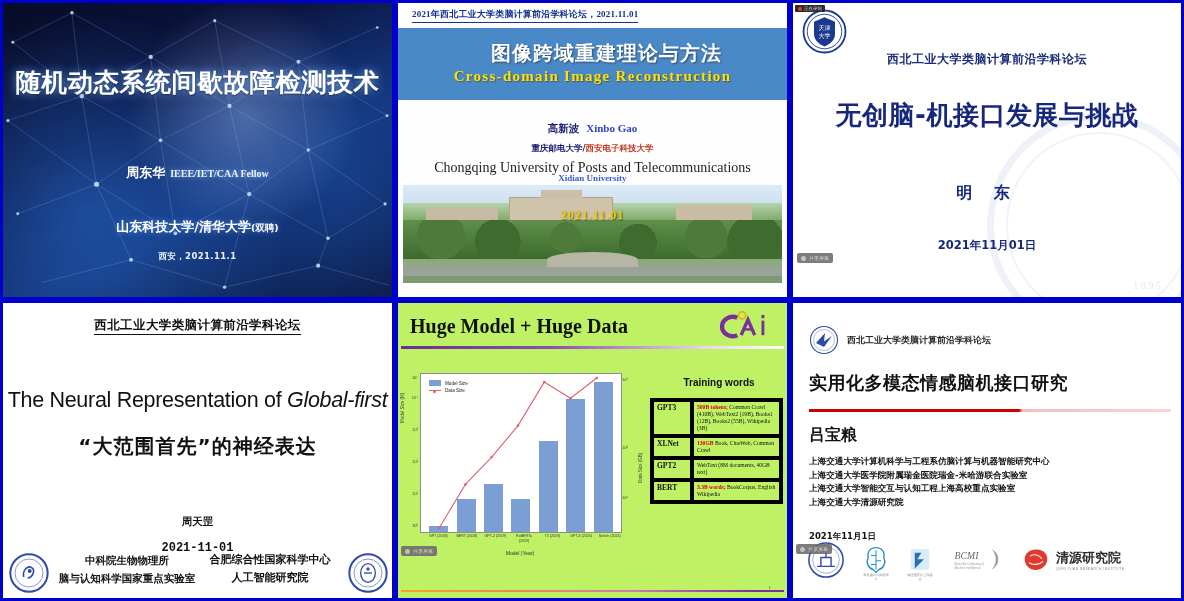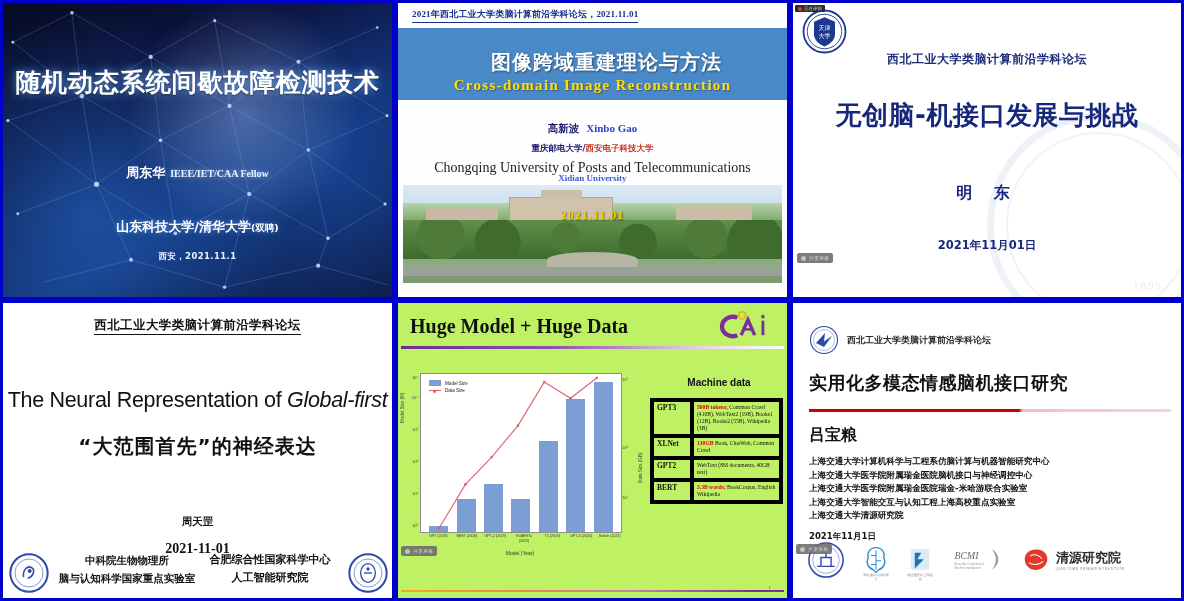--- a/index.html
+++ b/index.html
@@ -28,21 +28,21 @@
   .p1-affil .sm{font-size:9.5px;}
   .p1-date{position:absolute;left:0;right:0;top:248px;text-align:center;color:#e9f1ff;
      font-family:"DejaVu Sans",sans-serif;font-weight:bold;font-size:8.5px;letter-spacing:.4px;}
 
   
   .p2{background:#fefefe;}
   .p2-top{position:absolute;left:0;right:0;top:0;height:25px;background:#fff;}
   .p2-top span{position:absolute;left:14px;top:5px;font-family:"Liberation Serif",serif;font-weight:bold;
      font-size:9px;color:#14318c;border-bottom:1.2px solid #14318c;padding-bottom:1px;letter-spacing:.2px;}
   .p2-band{position:absolute;left:0;right:0;top:25px;height:72px;background:#4a89c8;text-align:center;}
-  .p2-band .cn{margin-top:21px;font-family:"DejaVu Sans",sans-serif;font-weight:bold;font-size:20px;color:#fff;
+  .p2-band .cn{margin-top:12px;font-family:"DejaVu Sans",sans-serif;font-weight:bold;font-size:20px;color:#fff;
      text-shadow:1px 1px 2px rgba(0,0,0,.45);letter-spacing:1px;padding-left:28px;}
   .p2-band .en{margin-top:1px;font-family:"Liberation Serif",serif;font-weight:bold;font-size:15px;color:#ffe000;
      letter-spacing:1.3px;text-shadow:1px 1px 1px rgba(60,40,0,.5);}
   .p2-auth{position:absolute;left:0;right:0;top:115px;text-align:center;}
   .p2-auth .a1{font-family:"DejaVu Sans",sans-serif;font-weight:bold;font-size:10.5px;color:#1a1a6e;}
   .p2-auth .a2{font-family:"Liberation Serif",serif;font-weight:bold;font-size:11px;color:#2a43c8;margin-left:7px;}
   .p2-org{position:absolute;left:0;right:0;top:140px;text-align:center;font-family:"DejaVu Sans",sans-serif;
      font-weight:bold;font-size:8.5px;color:#1a1a6e;}
   .p2-org .x{color:#c23b22;}
   .p2-org2{position:absolute;left:0;right:0;top:157px;text-align:center;font-family:"Liberation Serif",serif;
@@ -98,22 +98,22 @@
   .p4-head{position:absolute;left:0;right:0;top:14px;text-align:center;font-family:"DejaVu Sans",sans-serif;
       font-weight:bold;font-size:12.5px;color:#111;letter-spacing:.4px;}
   .p4-head span{border-bottom:1.4px solid #111;padding-bottom:2px;}
   .p4-t1{position:absolute;left:0;right:0;top:85px;text-align:center;font-family:"Liberation Sans",sans-serif;
       font-size:21.5px;color:#111;letter-spacing:-.3px;}
   .p4-t1 i{font-style:italic;}
   .p4-t2{position:absolute;left:0;right:0;top:130px;text-align:center;font-family:"DejaVu Sans",sans-serif;
       font-weight:bold;font-size:20px;color:#111;letter-spacing:1px;}
   .p4-auth{position:absolute;left:0;right:0;top:212px;text-align:center;font-family:"DejaVu Sans",sans-serif;
       font-weight:bold;font-size:10.5px;color:#111;}
-  .p4-date{position:absolute;left:0;right:0;top:238px;text-align:center;font-family:Liberation Serif, serif;
-      font-weight:bold;font-size:14px;color:#111;}
+  .p4-date{position:absolute;left:0;right:0;top:238px;text-align:center;font-family:Liberation Mono, monospace;
+      font-weight:bold;font-size:12px;color:#111;}
   .p4-l1{position:absolute;left:44px;top:248px;width:160px;text-align:center;font-family:"DejaVu Sans",sans-serif;
       font-weight:bold;font-size:10.5px;color:#111;line-height:18px;}
   .p4-l2{position:absolute;right:42px;top:248px;width:160px;text-align:center;font-family:"DejaVu Sans",sans-serif;
       font-weight:bold;font-size:11px;color:#111;line-height:18px;}
 
   
   .p5{background:#bef264;}
   .p5-title{position:absolute;left:12px;top:12px;font-family:"Liberation Serif",serif;font-weight:bold;
       font-size:20px;color:#111;}
   .p5-rule{position:absolute;left:3px;right:3px;top:43px;height:3px;
@@ -379,21 +379,21 @@
       <div>GPT (2018)</div>
       <div>BERT (2018)</div>
       <div>GPT-2 (2019)</div>
       <div>RoBERTa (2019)</div>
       <div>T5 (2019)</div>
       <div>GPT-3 (2020)</div>
       <div>Switch (2021)</div>
     </div>
     <div class="p5-xlab">Model (Year)</div>
 
-    <div class="tdtitle">Machine data</div>
+    <div class="tdtitle">Training words</div>
     <table class="td">
       <tbody>
             <tr>
         <td class="k">GPT3</td>
         <td>
           <span class="hl">500B tokens;</span>
           <span>Common Crawl (410B), WebText2 (19B), Books1 (12B), Books2 (55B), Wikipedia (3B)</span>
         </td>
       </tr>
       <tr>
@@ -432,21 +432,20 @@
       <circle cx="30" cy="30" r="27" fill="#fff" stroke="#2f4aa8" stroke-width="2.2"></circle>
       <circle cx="30" cy="30" r="21" fill="#fff" stroke="#6a7fc4" stroke-width="1"></circle>
       <path d="M14 36 L32 16 L30 33 L46 22 L30 44 Z" fill="#2f4aa8"></path>
     </svg>
     <div class="p6-forum">西北工业大学类脑计算前沿学科论坛</div>
     <div class="p6-title">实用化多模态情感脑机接口研究</div>
     <div class="p6-rule"></div>
     <div class="p6-name">吕宝粮</div>
     <div class="p6-aff">
       <div>上海交通大学计算机科学与工程系仿脑计算与机器智能研究中心</div>
-      <div>上海交通大学医学院附属瑞金医院脑机接口与神经调控中心</div>
       <div>上海交通大学医学院附属瑞金医院瑞金-米哈游联合实验室</div>
       <div>上海交通大学智能交互与认知工程上海高校重点实验室</div>
       <div>上海交通大学清源研究院</div>
     </div>
     <div class="p6-date">2021年11月1日</div>
 
     <div class="p6-logos">
       <div class="lg">
         <svg width="38" height="38" viewBox="0 0 60 60">
           <circle cx="30" cy="30" r="27" fill="#fff" stroke="#2f4aa8" stroke-width="2.4"></circle>

